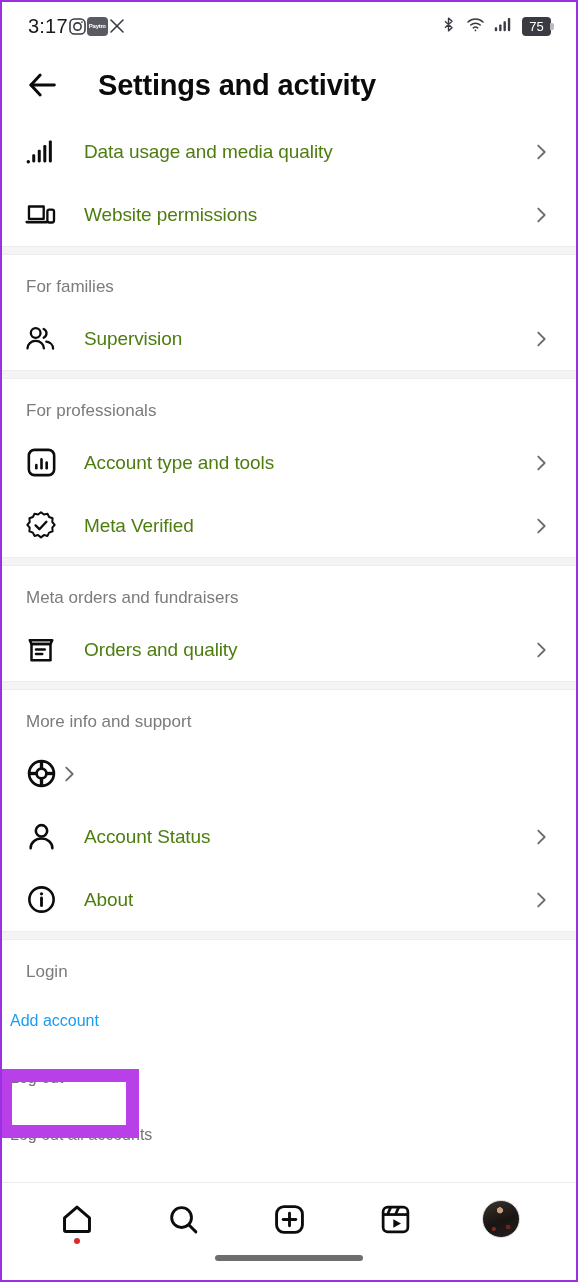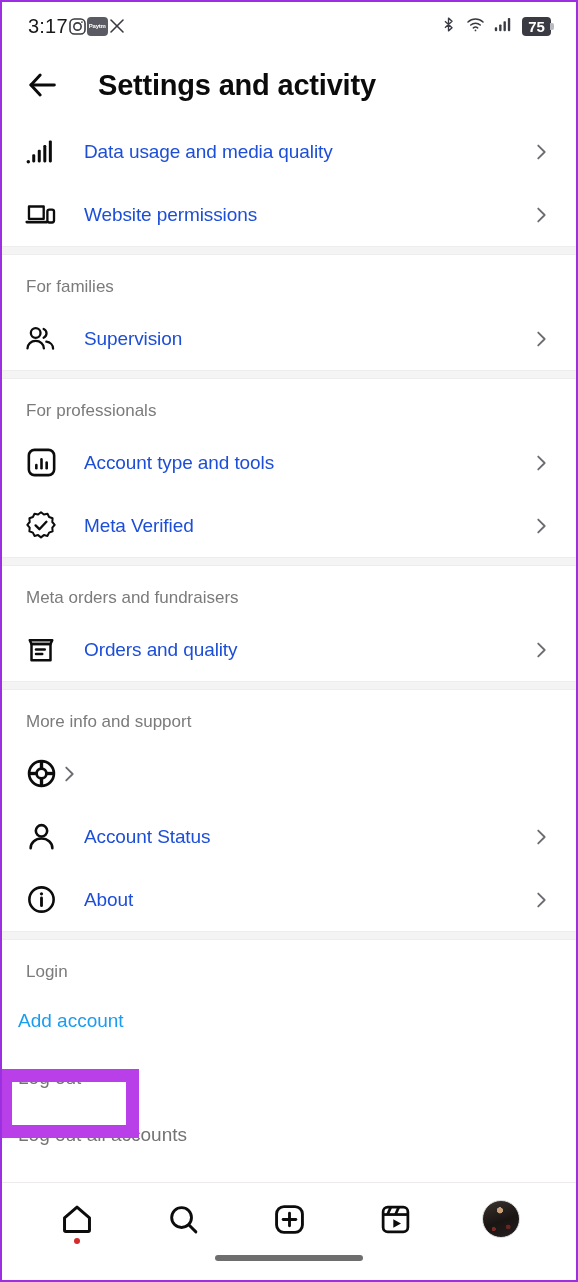--- a/index.html
+++ b/index.html
@@ -33,21 +33,21 @@
     display: flex; align-items: center; justify-content: center;
     font-size: 6px; color: #fff; font-weight: bold; letter-spacing: -.2px;
   }
   .x-badge { width: 18px; height: 18px; }
   .battery {
     position: relative; width: 32px; height: 19px;
   }
   .battery-body {
     width: 29px; height: 19px; background: #3a3a42; border-radius: 4px;
     display: flex; align-items: center; justify-content: center;
-    color: #ffffff; font-size: 15px; font-weight: bold;
+    color: #ffffff; font-size: 13px; font-weight: normal;
   }
   .battery-tip {
     position: absolute; right: 0; top: 6px; width: 4px; height: 7px;
     background: #b9b9c0; border-radius: 0 2px 2px 0;
   }
 
   
   .header {
     height: 70px; display: flex; align-items: center;
     padding: 0 24px; background: #ffffff;
@@ -69,29 +69,29 @@
   }
   .row {
     display: flex; align-items: center;
     height: 63px; padding: 0 24px 0 22px; cursor: pointer;
   }
   .row-icon {
     width: 34px; height: 34px; flex: none;
     display: flex; align-items: center; justify-content: center;
   }
   .row-label {
-    margin-left: 26px; font-size: 19px; color: #1d4ed8; flex: 1;
+    margin-left: 26px; font-size: 19px; color: #4d7c0f; flex: 1;
     letter-spacing: -.1px;
   }
   .chev { width: 22px; height: 22px; flex: none; }
 
   
   .login-row {
     height: 57px; display: flex; align-items: center;
-    padding: 0 16px; font-size: 19px; cursor: pointer; text-align: right;
+    padding: 0 8px; font-size: 16px; cursor: pointer; text-align: right;
   }
   .blue { color: #1a9cf0; }
   .red { color: #737373; }
 
   
   .highlight-box {
     position: absolute; left: -3px; top: 1067px;
     width: 140px; height: 69px;
     border: 13px solid #b93fe8;
     background: transparent;

